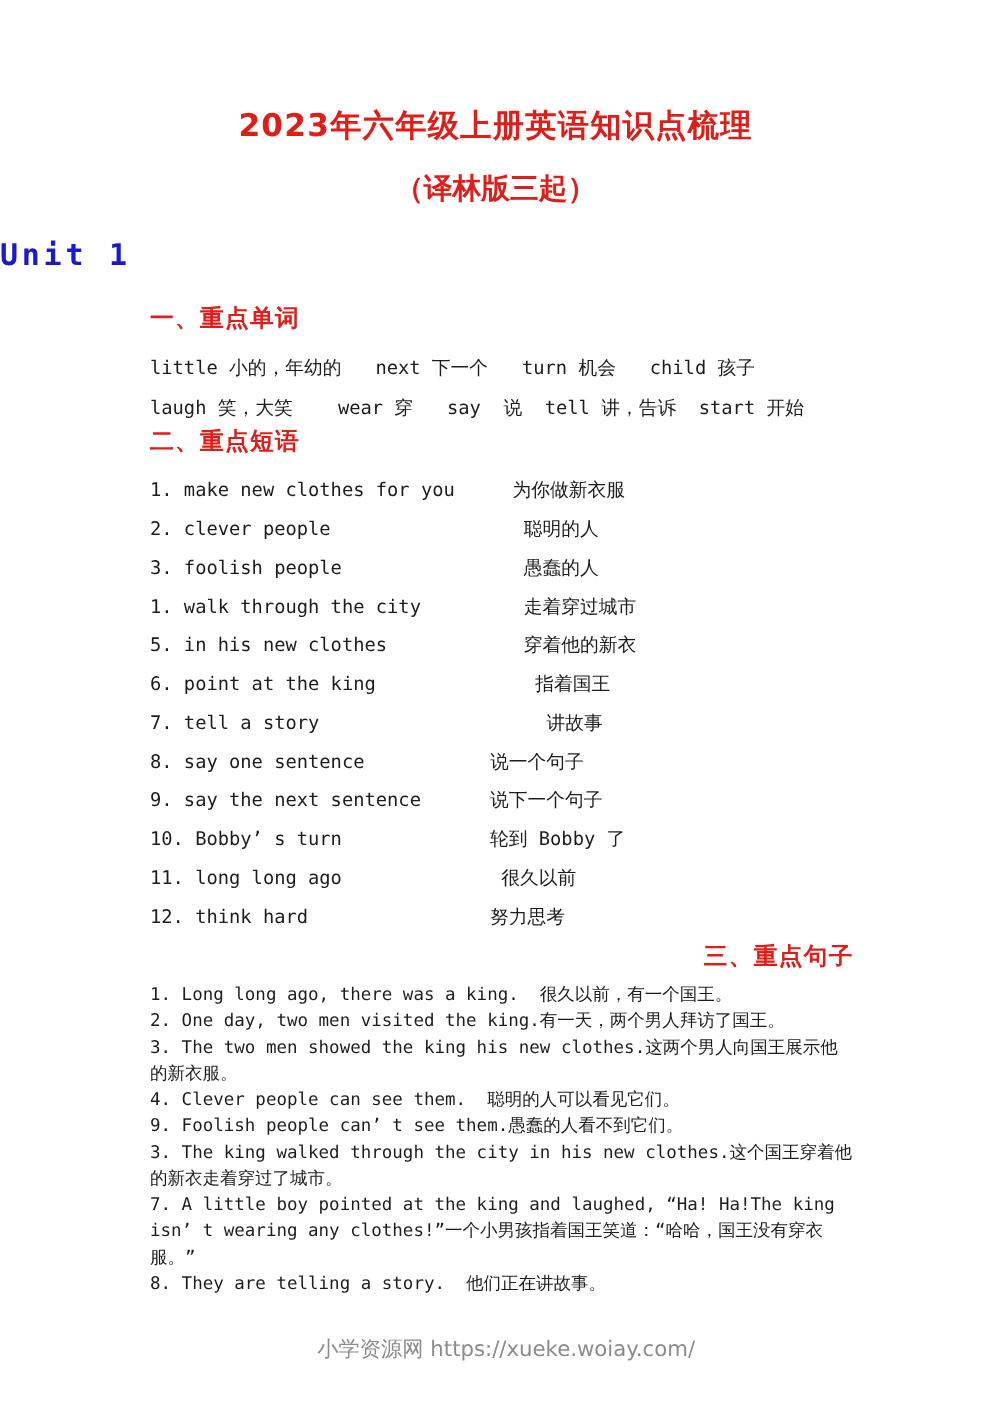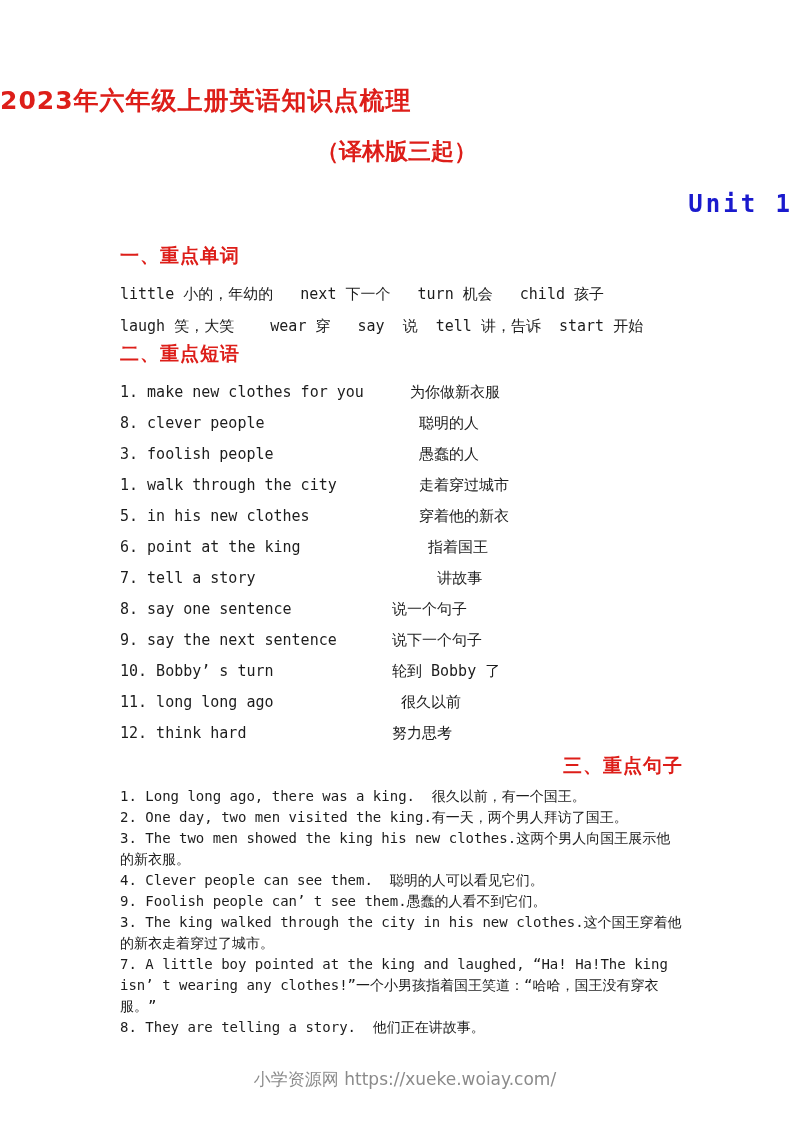--- a/index.html
+++ b/index.html
@@ -16,40 +16,40 @@
     height: 1122px;
     margin: 0 auto;
     background: #ffffff;
     overflow: hidden;
     font-family: "DejaVu Sans Mono", "Liberation Mono", monospace;
     color: var(--text);
   }
   .title {
     margin: 0;
     padding-top: 86px;
-    text-align: left;
+    text-align: center;
     color: var(--red);
     font-size: 25px;
     line-height: 30px;
     font-weight: bold;
     font-family: "DejaVu Sans", "Liberation Sans", sans-serif;
     letter-spacing: 1px;
   }
   .subtitle {
     margin: 21px 0 0 0;
     text-align: center;
     color: var(--red);
     font-size: 23px;
     line-height: 28px;
     font-weight: bold;
     font-family: "DejaVu Sans", "Liberation Sans", sans-serif;
   }
   .unit {
     margin: 24px 0 0 0;
-    text-align: right;
+    text-align: left;
     color: var(--blue);
     font-size: 24px;
     line-height: 30px;
     font-weight: bold;
     font-family: "DejaVu Sans Mono", "Liberation Mono", monospace;
     letter-spacing: 3px;
   }
   .content { margin: 0 110px 0 120px; }
   .section-heading {
     margin-top: 25px;
@@ -116,21 +116,21 @@
         <div class="word-line">laugh 笑，大笑    wear 穿   say  说  tell 讲，告诉  start 开始</div>
       </div>
 
     <div class="section-heading tight">二、重点短语</div>
     <div class="phrase-list">
         <div class="phrase-row">
           <span class="phrase-en">1. make new clothes for you</span>
           <span class="phrase-zh">  为你做新衣服</span>
         </div>
         <div class="phrase-row">
-          <span class="phrase-en">8. clever people</span>
+          <span class="phrase-en">2. clever people</span>
           <span class="phrase-zh">   聪明的人</span>
         </div>
         <div class="phrase-row">
           <span class="phrase-en">3. foolish people</span>
           <span class="phrase-zh">   愚蠢的人</span>
         </div>
         <div class="phrase-row">
           <span class="phrase-en">1. walk through the city</span>
           <span class="phrase-zh">   走着穿过城市</span>
         </div>

